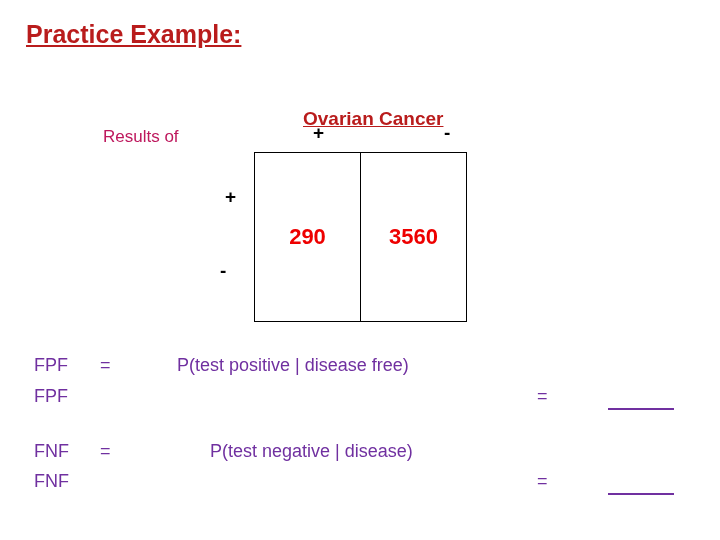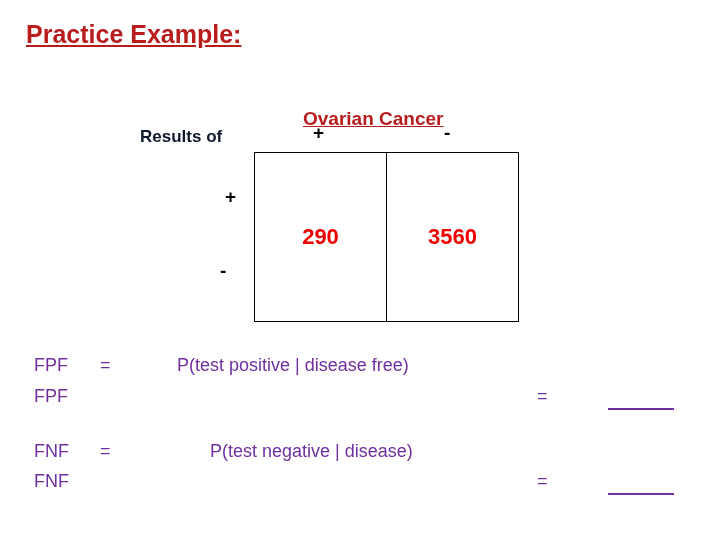--- a/index.html
+++ b/index.html
@@ -38,24 +38,23 @@
     font-weight: bold;
     color: #b91c1c;
     text-decoration: underline;
     margin-top: 24px;
   }
   #row-header {
     position: absolute;
     left: 103px;
     top: 124px;
     font-size: 17px;
-    font-weight: bold;
-    color: #0f172a;
+    font-weight: normal;
+    color: #be185d;
     line-height: 25px;
-    margin-left: 37px;
   }
   #plus-col {
     position: absolute;
     left: 313px;
     top: 122px;
     font-size: 19px;
     font-weight: bold;
     color: #000000;
   }
   #minus-col {
@@ -79,21 +78,21 @@
     left: 220px;
     top: 260px;
     font-size: 19px;
     font-weight: bold;
     color: #000000;
   }
   #table {
     position: absolute;
     left: 254px;
     top: 152px;
-    width: 265px;
+    width: 213px;
     height: 170px;
     border-collapse: collapse;
     table-layout: fixed;
   }
   #table td {
     border: 1px solid #000000;
     width: 50%;
     height: 50%;
     text-align: center;
     vertical-align: middle;

